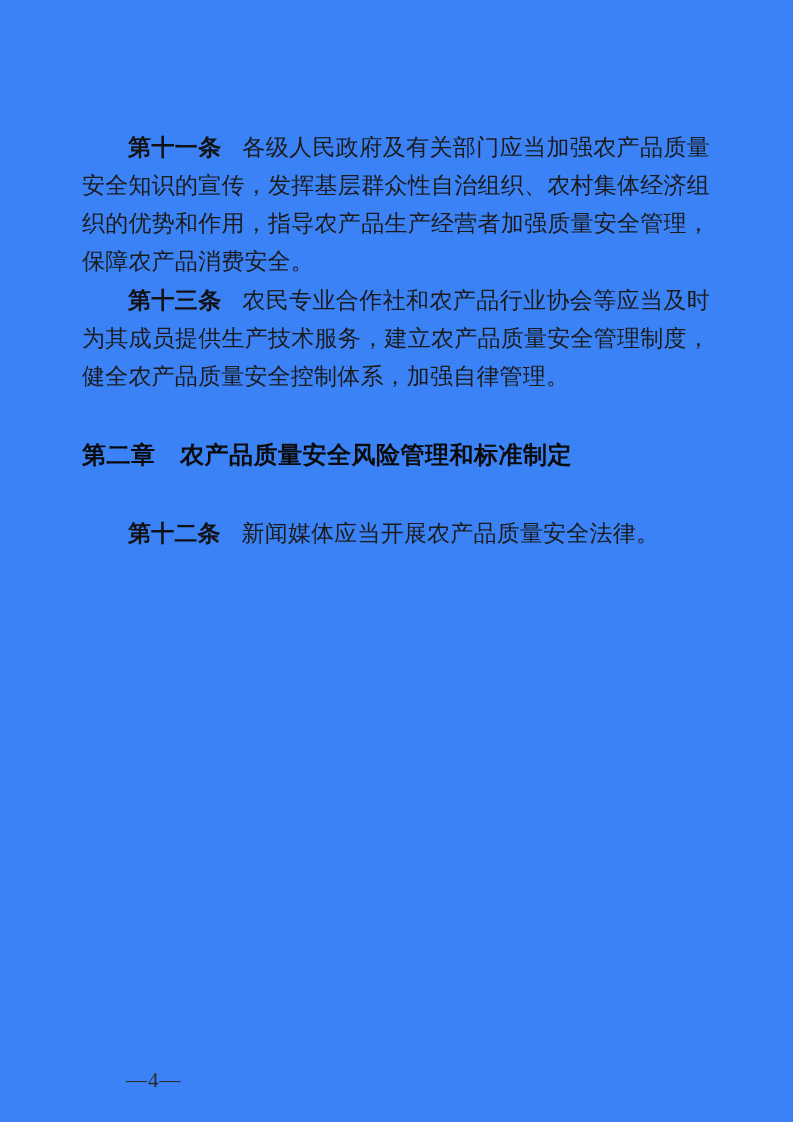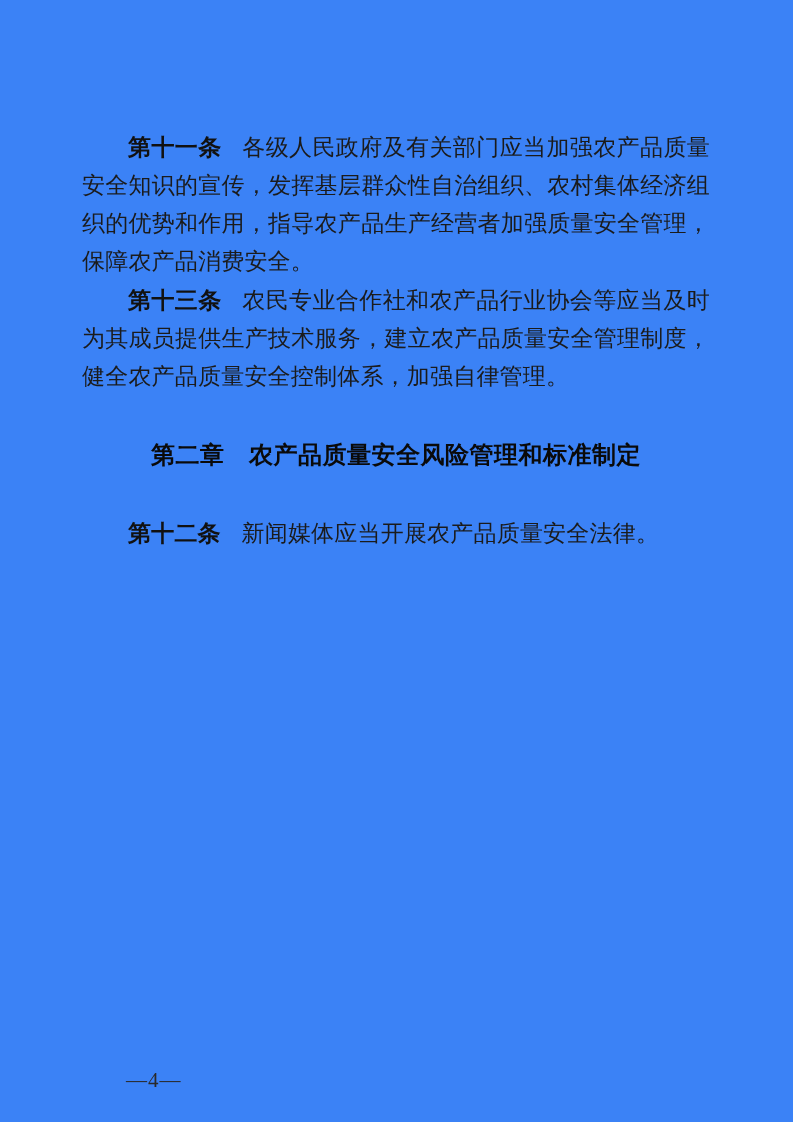--- a/index.html
+++ b/index.html
@@ -38,21 +38,21 @@
     color: #111111;
     margin-right: 0.9em;
   }
   .chapter-heading {
     margin: 39px 0 39px 0;
     font-family: "Liberation Sans", "DejaVu Sans", sans-serif;
     font-weight: bold;
     font-size: 24px;
     line-height: 40px;
     color: #0a0a0a;
-    text-align: center;
+    text-align: left;
     text-indent: 0;
     letter-spacing: 0.5px;
   }
   .footer-page-number {
     position: absolute;
     left: 126px;
     top: 1068px;
     font-size: 21px;
     line-height: 24px;
     color: #2a2a2a;

